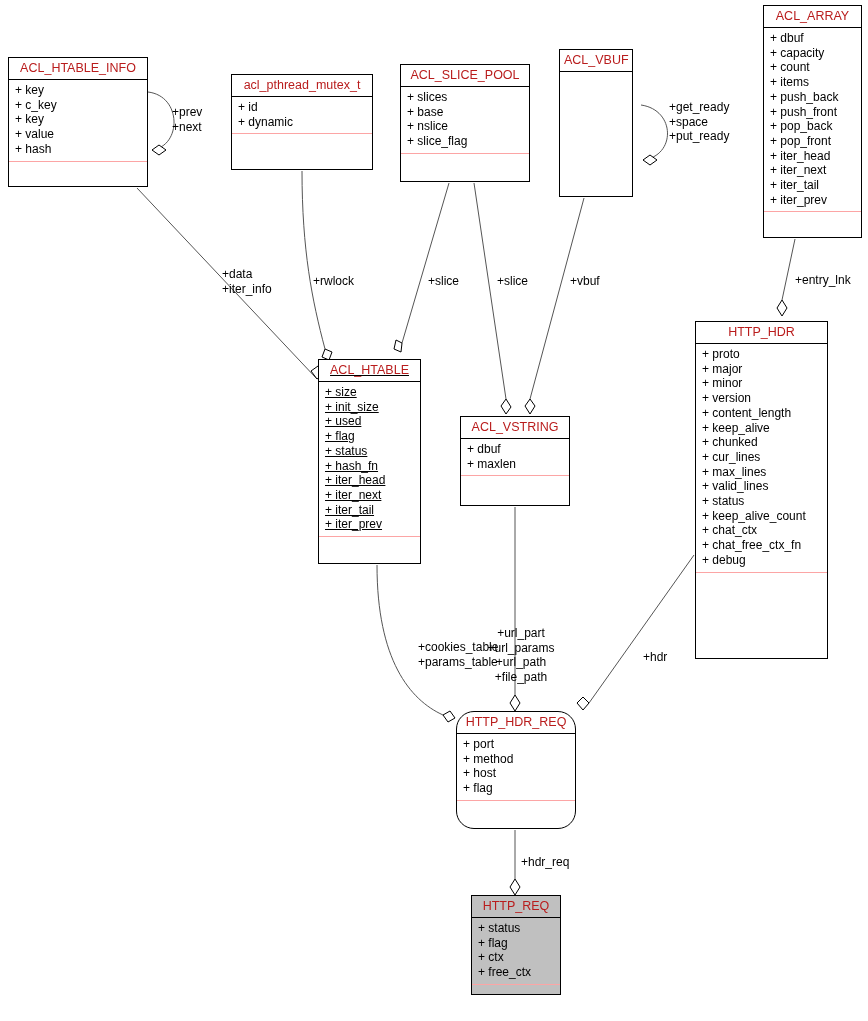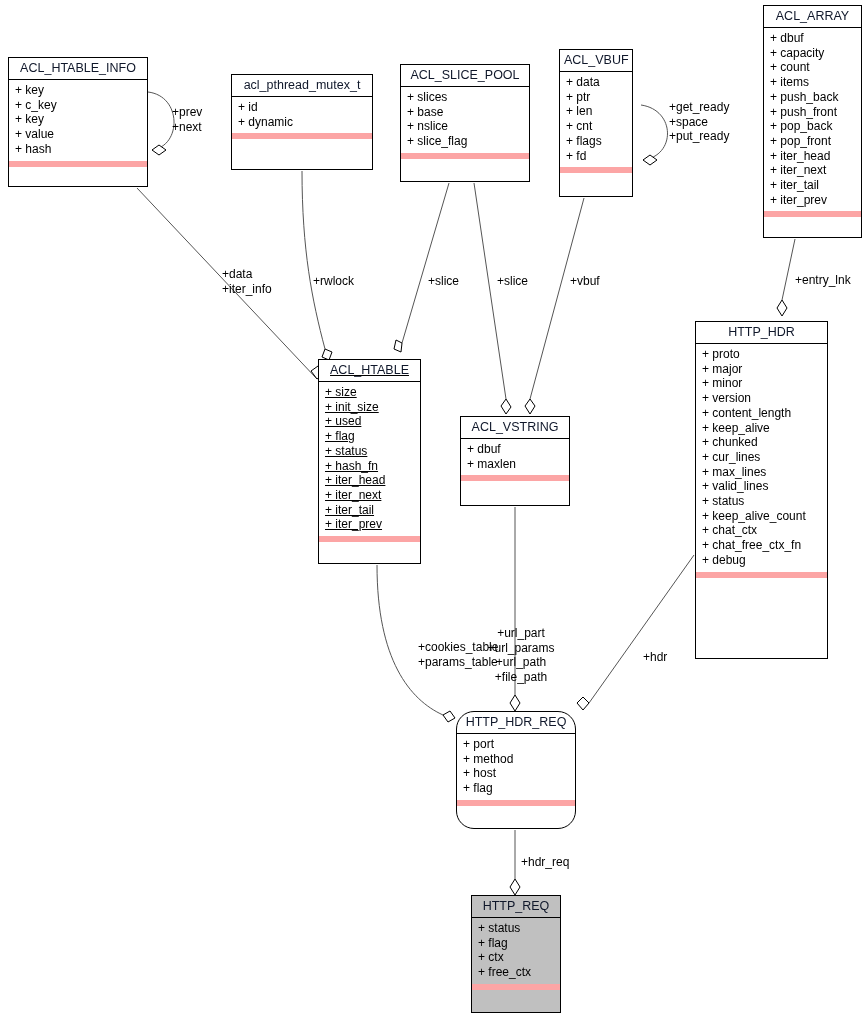--- a/index.html
+++ b/index.html
@@ -30,28 +30,28 @@
     border: 1px solid #000000;
     background: #ffffff;
     z-index: 5;
   }
   .uml-box.shaded {
     background: #c0c0c0;
   }
   .uml-title {
     text-align: center;
     font-size: 12.5px;
-    color: #0f172a;
+    color: #b91c1c;
     padding: 3px 4px 4px 4px;
     border-bottom: 1px solid #000000;
     white-space: nowrap;
     line-height: 14px;
   }
   .uml-attrs {
-    border-bottom: 6px solid #fca5a5;
+    border-bottom: 1px solid #fca5a5;
     padding: 3px 6px 4px 6px;
   }
   .uml-attr {
     font-size: 12px;
     line-height: 14.7px;
     color: #000000;
     white-space: nowrap;
   }
   .uml-ops {
     min-height: 17px;
@@ -160,28 +160,20 @@
         <div class="uml-attrs">
           <div class="uml-attr">+ slices</div>
           <div class="uml-attr">+ base</div>
           <div class="uml-attr">+ nslice</div>
           <div class="uml-attr">+ slice_flag</div>
         </div>
         <div class="uml-ops"></div>
       </div>
       <div class="uml-box" style="left: 559px; top: 49px; width: 74px; height: 148px;">
         <div class="uml-title">ACL_VBUF</div>
-        <div class="uml-attrs">
-          <div class="uml-attr">+ data</div>
-          <div class="uml-attr">+ ptr</div>
-          <div class="uml-attr">+ len</div>
-          <div class="uml-attr">+ cnt</div>
-          <div class="uml-attr">+ flags</div>
-          <div class="uml-attr">+ fd</div>
-        </div>
         <div class="uml-ops"></div>
       </div>
       <div class="uml-box" style="left: 763px; top: 5px; width: 99px; height: 233px;">
         <div class="uml-title">ACL_ARRAY</div>
         <div class="uml-attrs">
           <div class="uml-attr">+ dbuf</div>
           <div class="uml-attr">+ capacity</div>
           <div class="uml-attr">+ count</div>
           <div class="uml-attr">+ items</div>
           <div class="uml-attr">+ push_back</div>
@@ -243,21 +235,21 @@
       <div class="uml-box" style="left: 456px; top: 711px; width: 120px; height: 118px; border-radius: 18px;">
         <div class="uml-title">HTTP_HDR_REQ</div>
         <div class="uml-attrs">
           <div class="uml-attr">+ port</div>
           <div class="uml-attr">+ method</div>
           <div class="uml-attr">+ host</div>
           <div class="uml-attr">+ flag</div>
         </div>
         <div class="uml-ops"></div>
       </div>
-      <div class="uml-box shaded" style="left: 471px; top: 895px; width: 90px; height: 118px;">
+      <div class="uml-box shaded" style="left: 471px; top: 895px; width: 90px; height: 100px;">
         <div class="uml-title">HTTP_REQ</div>
         <div class="uml-attrs">
           <div class="uml-attr">+ status</div>
           <div class="uml-attr">+ flag</div>
           <div class="uml-attr">+ ctx</div>
           <div class="uml-attr">+ free_ctx</div>
         </div>
         <div class="uml-ops"></div>
       </div>
     </div>

